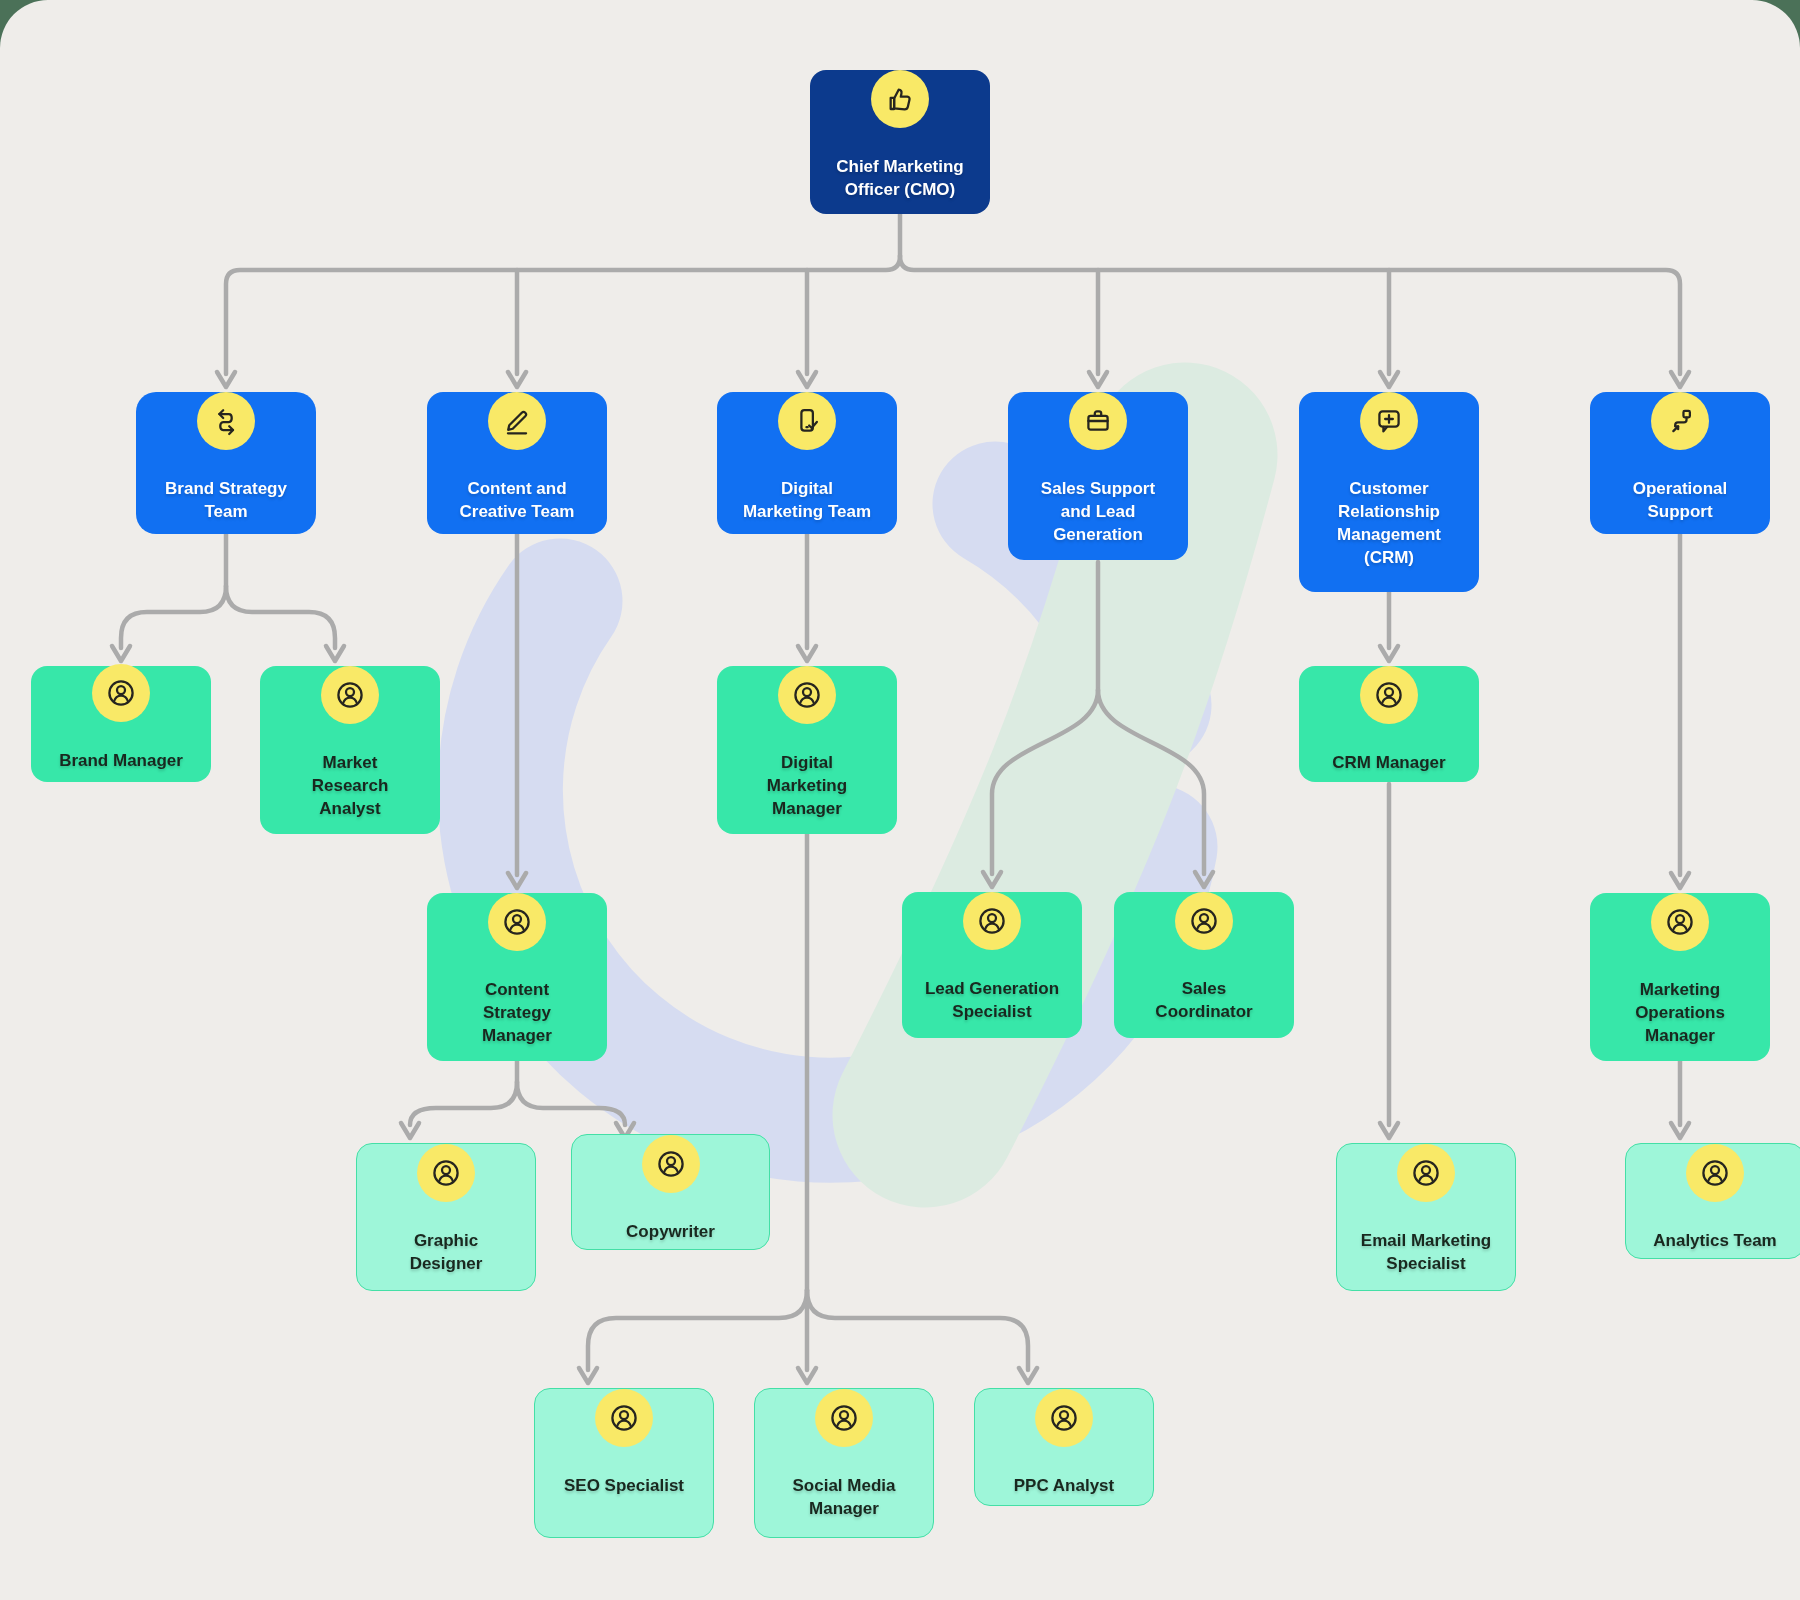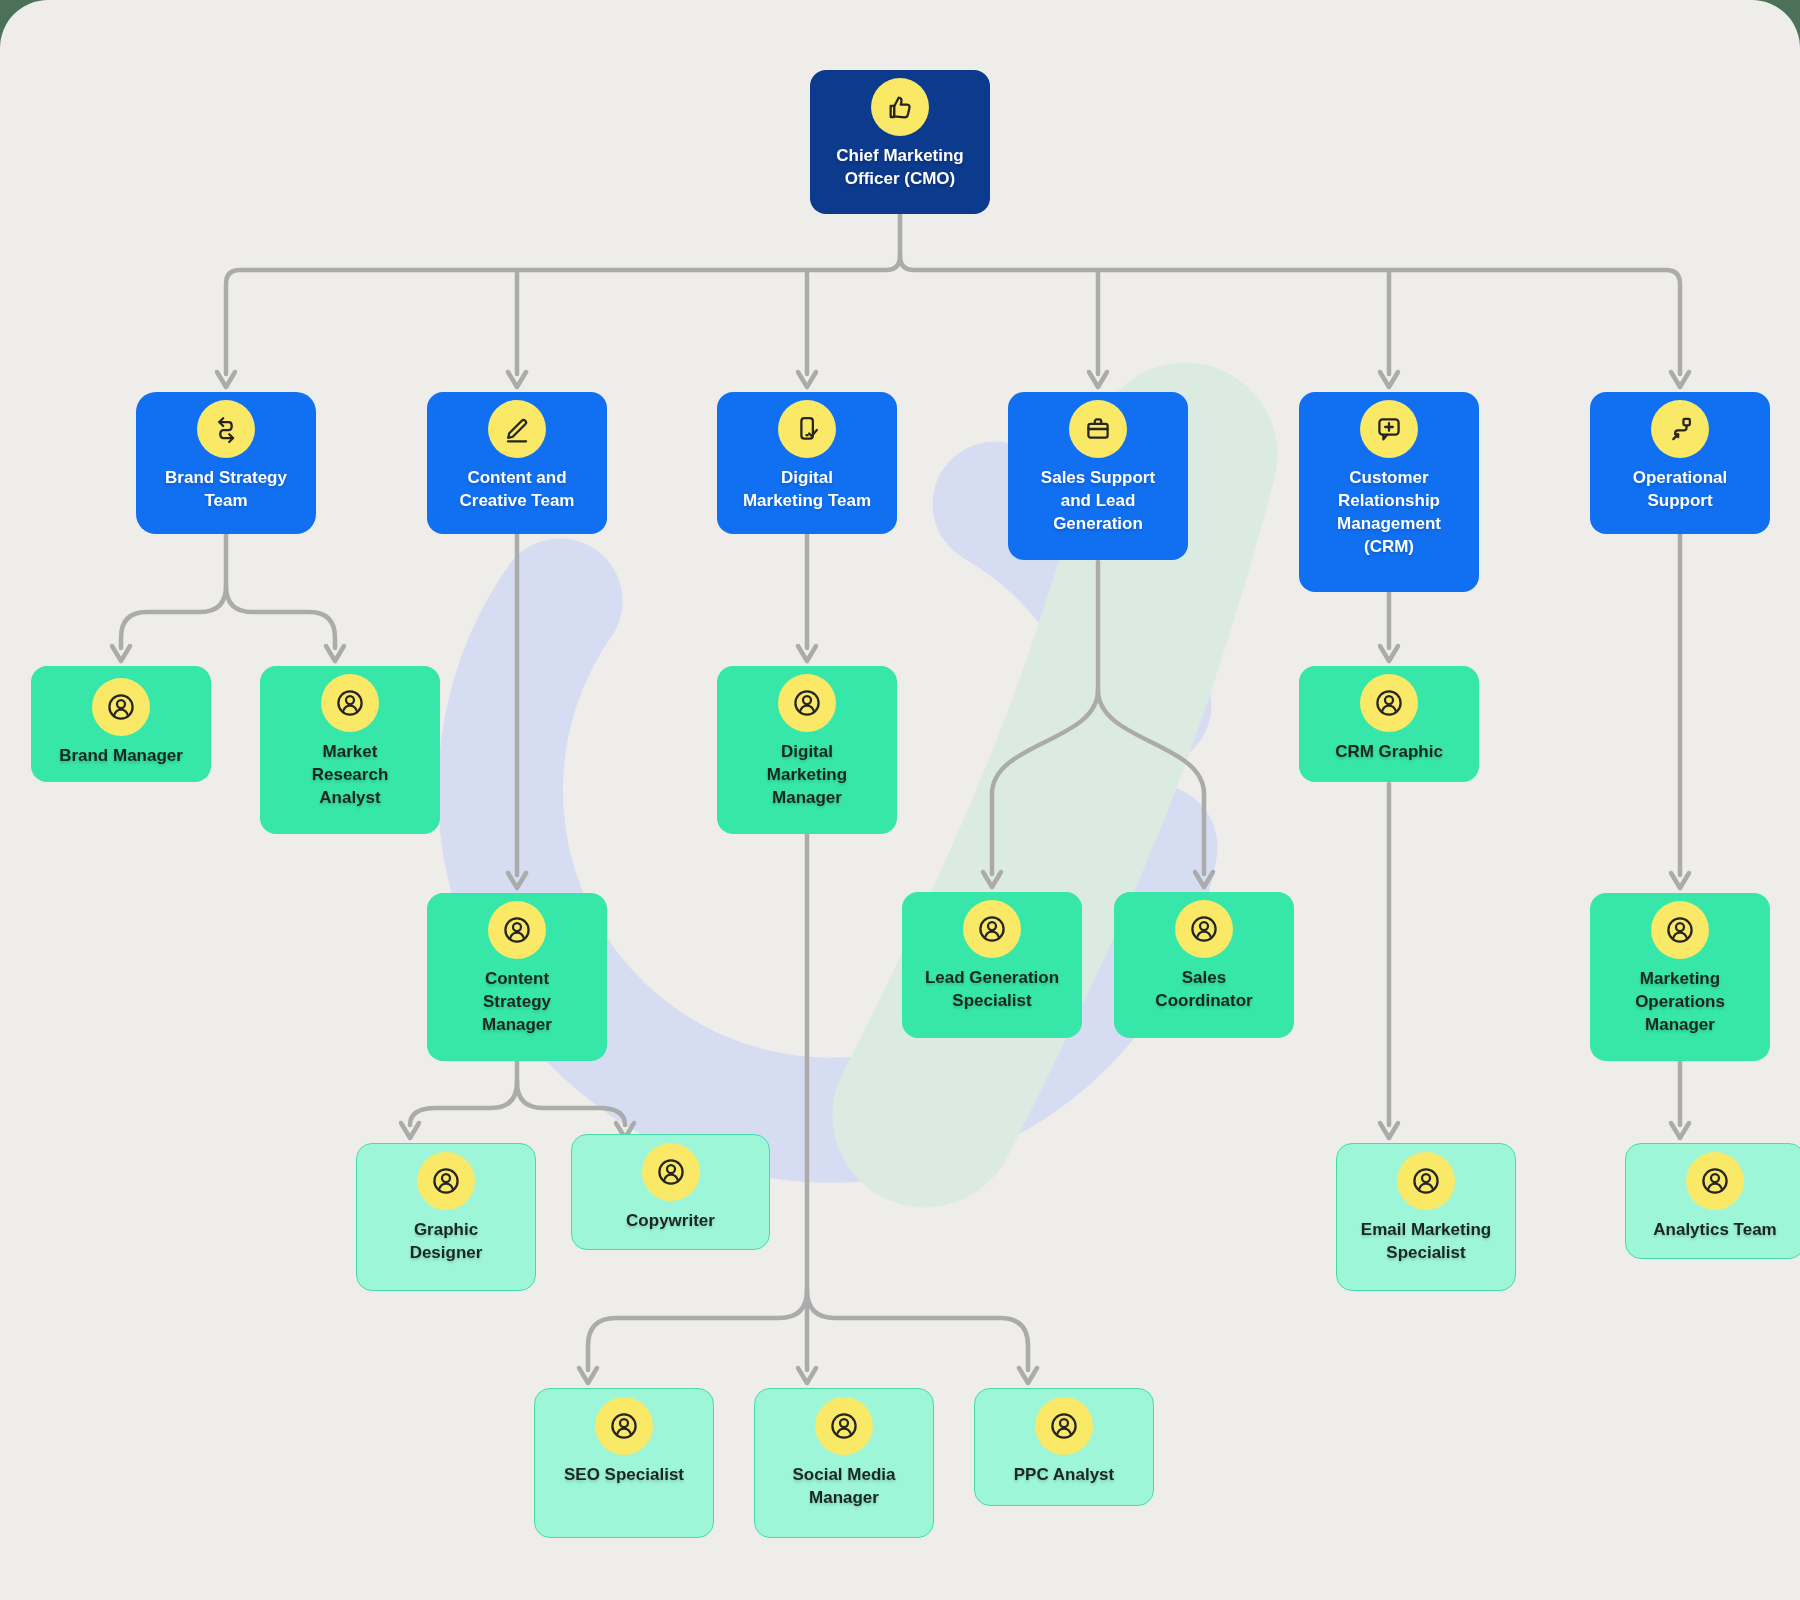--- a/index.html
+++ b/index.html
@@ -12,21 +12,21 @@
     position:relative;width:1800px;height:1600px;background:#4b7158;
   }
   #canvas{
     position:absolute;left:0;top:0;width:1800px;height:1600px;
     background:#efedea;border-radius:48px 48px 0 0;overflow:hidden;
   }
   #layer-svg{position:absolute;left:0;top:0;width:1800px;height:1600px;}
   .node{
     position:absolute;box-sizing:border-box;border-radius:16px;
     display:flex;flex-direction:column;align-items:center;
-    padding:8px 10px 12px 10px;z-index:2;
+    padding:0 10px 12px 10px;z-index:2;gap:19px;
   }
   .lvl-executive{background:#0c3a8d;color:#ffffff;}
   .lvl-department{background:#1170f2;color:#ffffff;}
   .lvl-manager{background:#37e7a9;color:#19281f;}
   .lvl-staff{background:#9ef6d9;border:1.5px solid #44dfa6;color:#19281f;margin-left:36px;}
   .badge{
     width:58px;height:58px;border-radius:50%;background:#f9e967;
     display:flex;align-items:center;justify-content:center;flex:0 0 auto;
   }
   .badge svg{width:32px;height:32px;display:block;}
@@ -210,21 +210,21 @@
 Manager</div>
         </div>
         <div class="node lvl-manager" style="left: 1299px; top: 666px; width: 180px; height: 116px;">
           <div class="badge">
             <svg viewBox="0 0 24 24" fill="none" stroke="#26251f" stroke-width="1.7" stroke-linecap="round" stroke-linejoin="round">
               <circle cx="12" cy="12" r="8.7"></circle>
               <circle cx="12" cy="9.8" r="3"></circle>
               <path d="M6.7 18.4c.9-3 2.9-4.5 5.3-4.5s4.4 1.5 5.3 4.5"></path>
             </svg>
           </div>
-          <div class="label">CRM Graphic</div>
+          <div class="label">CRM Manager</div>
         </div>
         <div class="node lvl-manager" style="left: 427px; top: 893px; width: 180px; height: 168px;">
           <div class="badge">
             <svg viewBox="0 0 24 24" fill="none" stroke="#26251f" stroke-width="1.7" stroke-linecap="round" stroke-linejoin="round">
               <circle cx="12" cy="12" r="8.7"></circle>
               <circle cx="12" cy="9.8" r="3"></circle>
               <path d="M6.7 18.4c.9-3 2.9-4.5 5.3-4.5s4.4 1.5 5.3 4.5"></path>
             </svg>
           </div>
           <div class="label">Content

